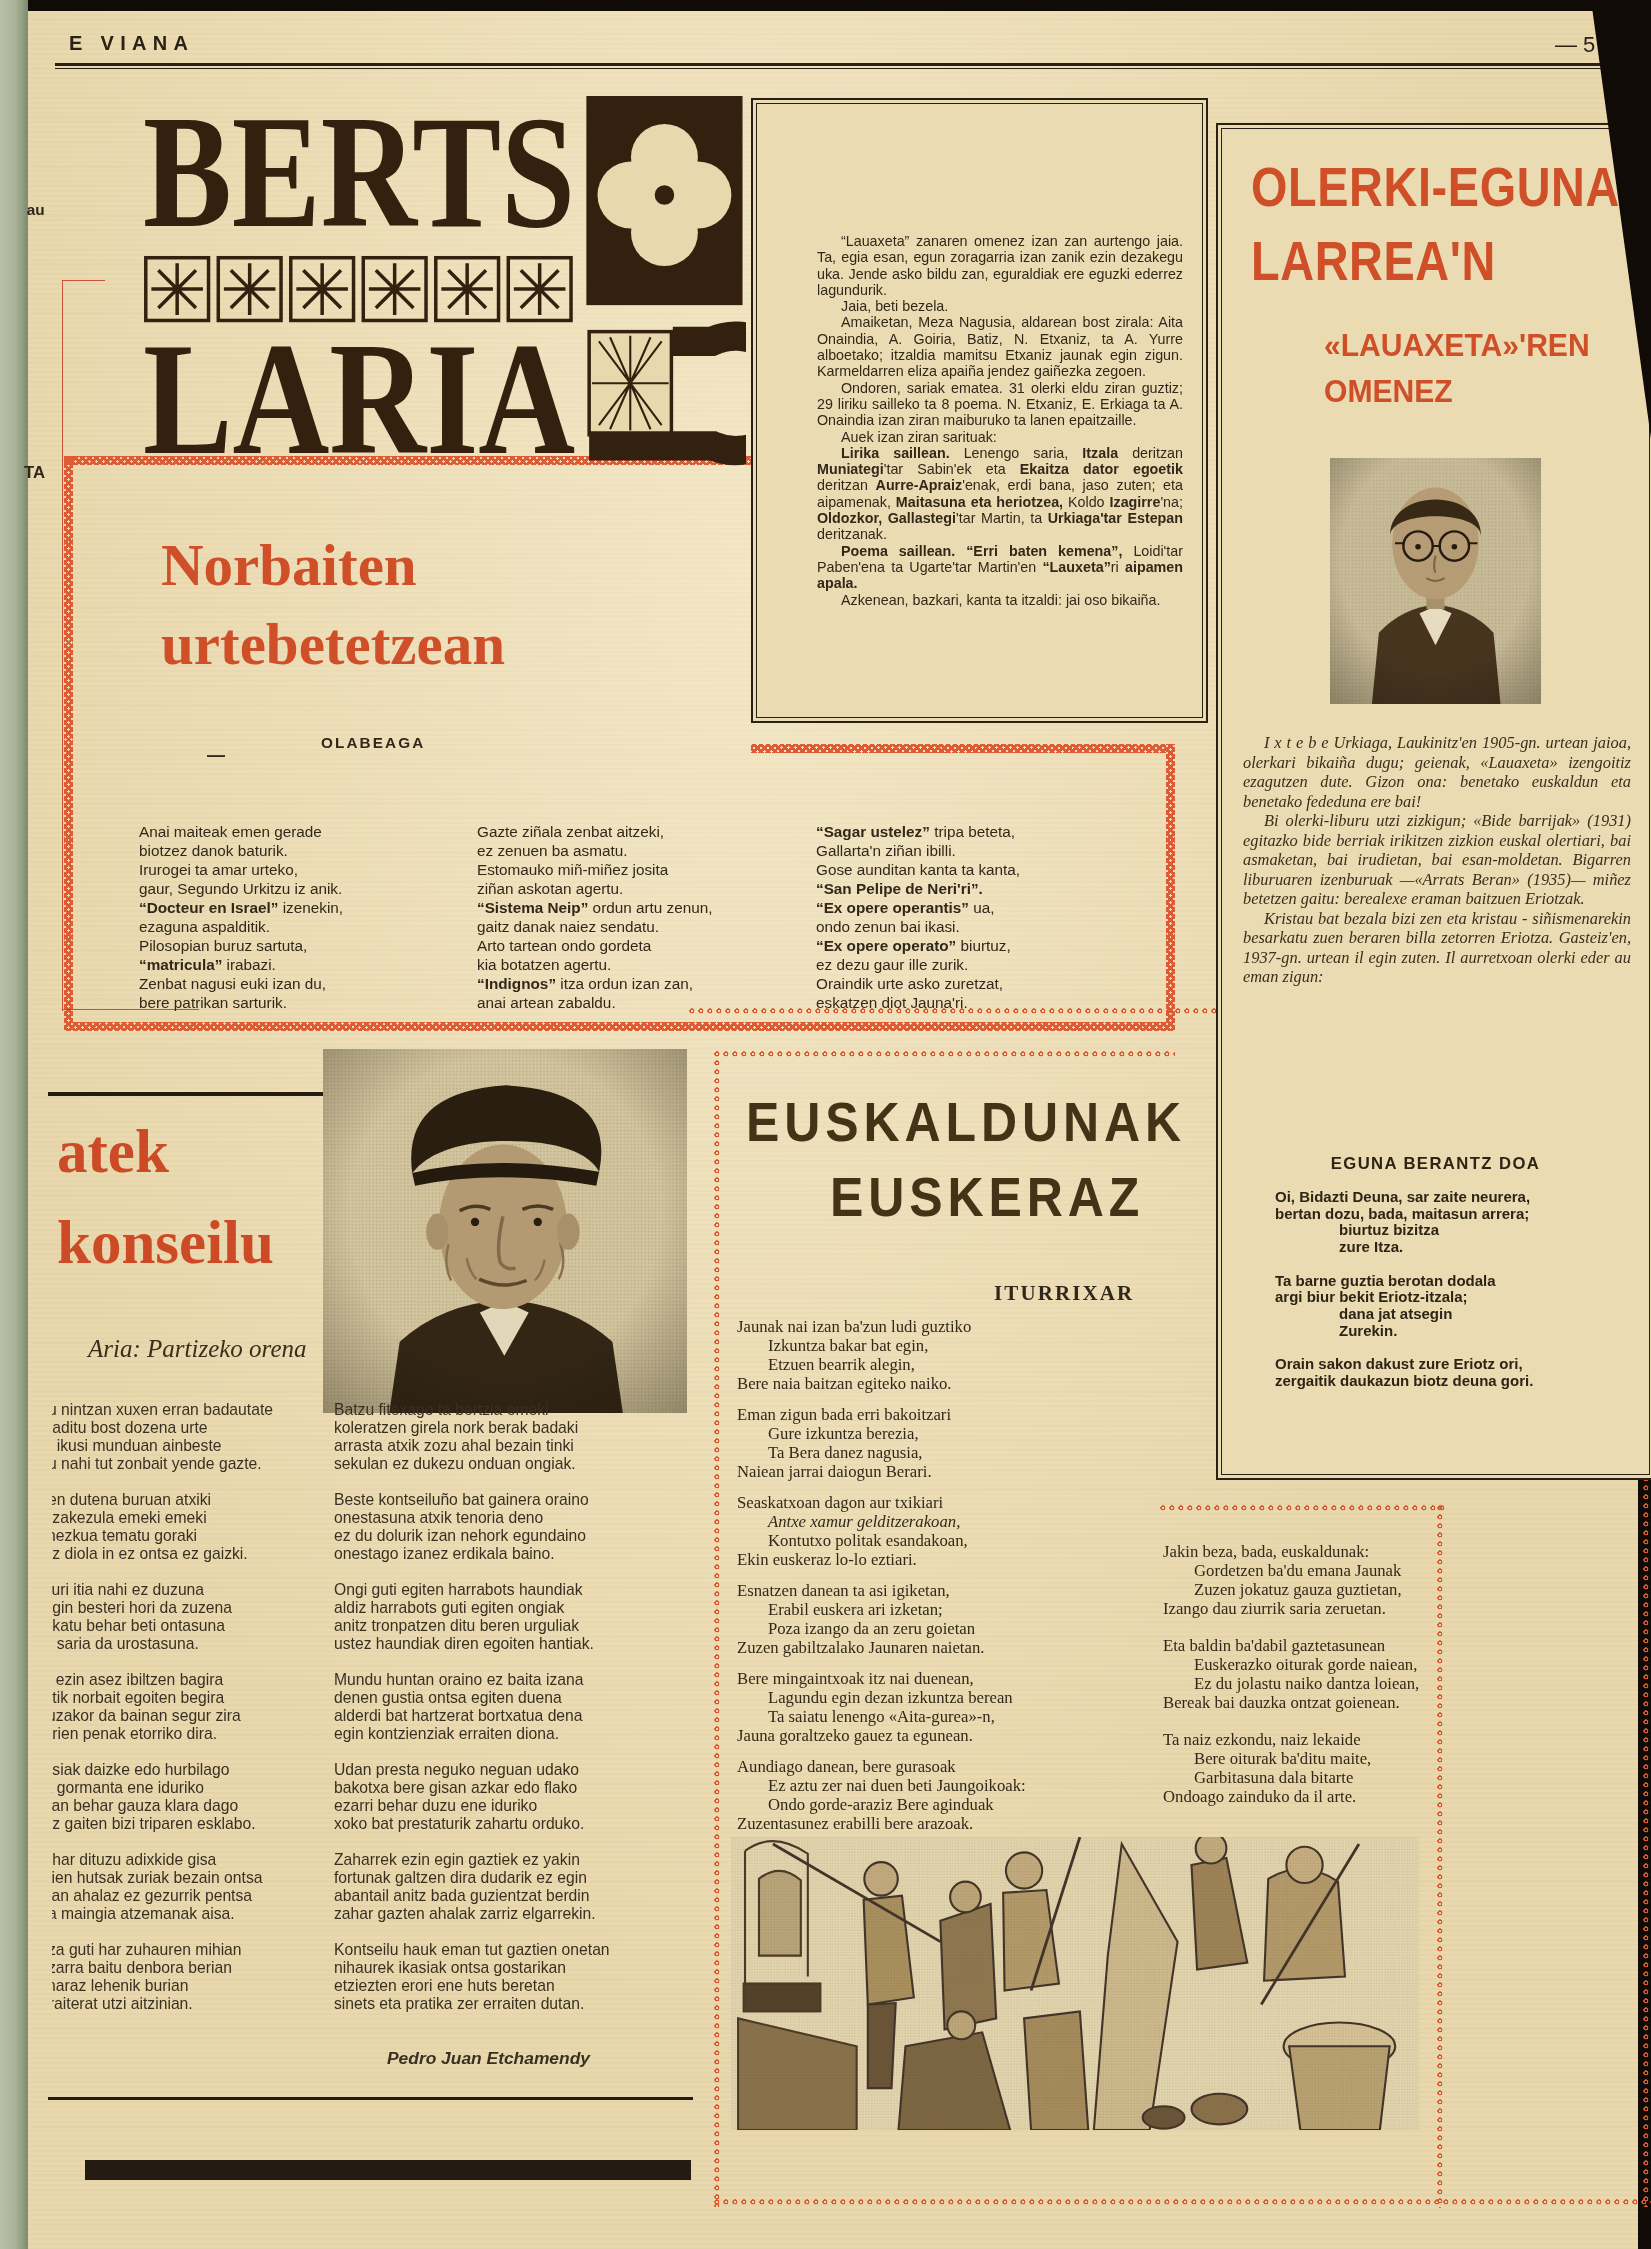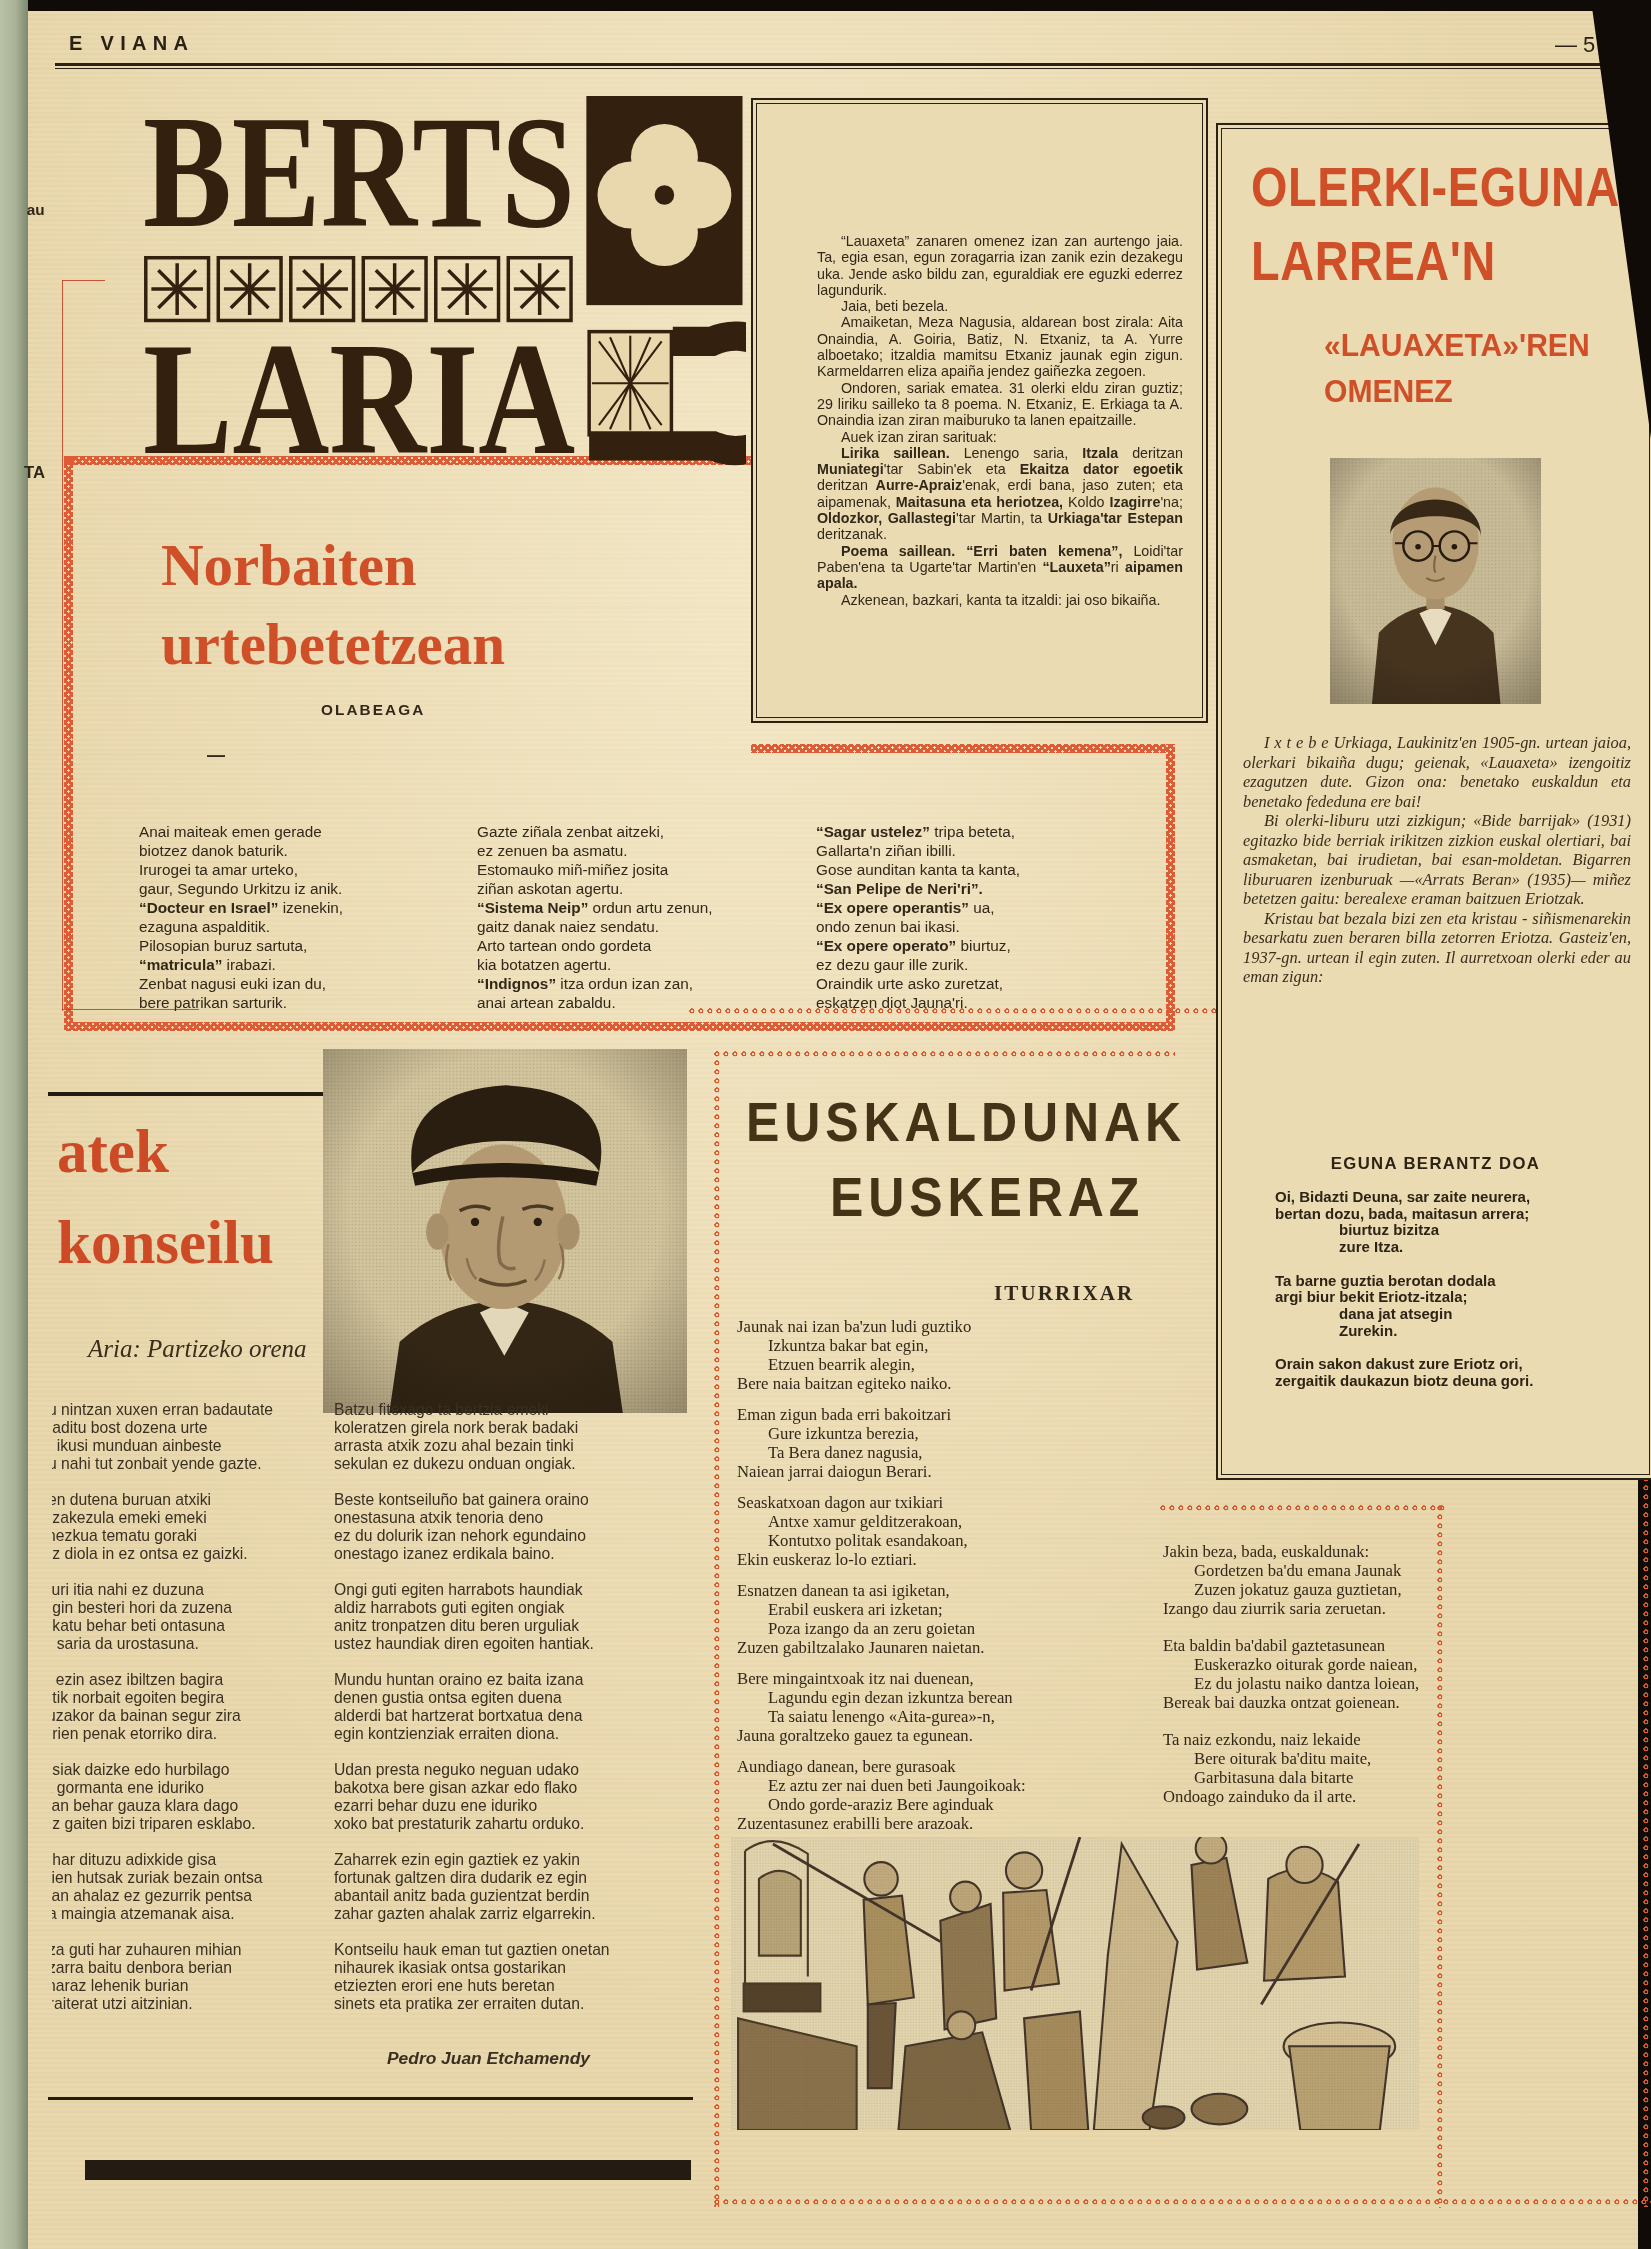--- a/index.html
+++ b/index.html
@@ -31,21 +31,21 @@
   .sh2{left:106px;top:248px;font-size:32px;transform:scaleX(.94);}
   .poet-photo{position:absolute;left:112px;top:333px;width:211px;height:246px;}
   .bio{position:absolute;left:25px;top:608px;width:388px;font-family:"Liberation Serif",serif;font-style:italic;font-size:16.4px;line-height:19.5px;color:#3a2e1c;text-align:justify;}
   .bio p{margin:0;text-indent:21px;}
   .eguna-title{position:absolute;left:0;top:1029px;width:100%;text-align:center;font-size:16.7px;font-weight:bold;letter-spacing:1.4px;color:#2e2416;}
   .eguna-poem{position:absolute;left:57px;top:1064px;font-size:15px;line-height:16.7px;font-weight:bold;color:#2e2416;}
   .eguna-poem .stanza{margin-bottom:16.7px;}
   .n-title{position:absolute;color:#cf4f28;font-weight:bold;font-family:"Liberation Serif",serif;z-index:4;}
   .n1{left:137px;top:520px;font-size:59px;}
   .n2{left:137px;top:599px;font-size:59px;}
-  .n-byline{position:absolute;left:297px;top:690px;font-size:15.3px;font-weight:bold;letter-spacing:2.1px;color:#32281a;z-index:4;}
+  .n-byline{position:absolute;left:297px;top:723px;font-size:15.3px;font-weight:bold;letter-spacing:2.1px;color:#32281a;z-index:4;}
   .n-dash{position:absolute;left:183px;top:734px;font-size:18px;font-weight:bold;color:#32281a;z-index:4;}
   .pcol{position:absolute;z-index:4;color:#32281a;font-size:15.3px;line-height:19px;}
   .pline{white-space:nowrap;}
   .atek-rule{position:absolute;left:24px;top:1081px;width:636px;height:3.5px;background:#241c10;z-index:4;}
   .atek-t{position:absolute;color:#cc4a26;font-weight:bold;font-family:"Liberation Serif",serif;z-index:4;}
   .at1{left:33px;top:1106px;font-size:61px;}
   .at2{left:33px;top:1197px;font-size:61px;}
   .aria{position:absolute;left:64px;top:1324px;font-size:25px;font-style:italic;font-family:"Liberation Serif",serif;color:#3a2e1c;z-index:4;}
   .oldman-photo{position:absolute;left:299px;top:1038px;width:364px;height:364px;z-index:4;}
   .atek-col{position:absolute;z-index:4;color:#3a3022;font-size:15.7px;line-height:18px;overflow:hidden;}
@@ -388,21 +388,21 @@
         <div class="pline">Bere naia baitzan egiteko naiko.</div>
       </div>
       <div class="stanza">
         <div class="pline">Eman zigun bada erri bakoitzari</div>
         <div class="pline" style="padding-left: 31px;">Gure izkuntza berezia,</div>
         <div class="pline" style="padding-left: 31px;">Ta Bera danez nagusia,</div>
         <div class="pline">Naiean jarrai daiogun Berari.</div>
       </div>
       <div class="stanza">
         <div class="pline">Seaskatxoan dagon aur txikiari</div>
-        <div class="pline" style="padding-left: 31px;">Antxe xamur gelditzerakoan,</div>
+        <div class="pline" style="padding-left: 31px; font-style: italic;">Antxe xamur gelditzerakoan,</div>
         <div class="pline" style="padding-left: 31px;">Kontutxo politak esandakoan,</div>
         <div class="pline">Ekin euskeraz lo-lo eztiari.</div>
       </div>
       <div class="stanza">
         <div class="pline">Esnatzen danean ta asi igiketan,</div>
         <div class="pline" style="padding-left: 31px;">Erabil euskera ari izketan;</div>
         <div class="pline" style="padding-left: 31px;">Poza izango da an zeru goietan</div>
         <div class="pline">Zuzen gabiltzalako Jaunaren naietan.</div>
       </div>
       <div class="stanza">

